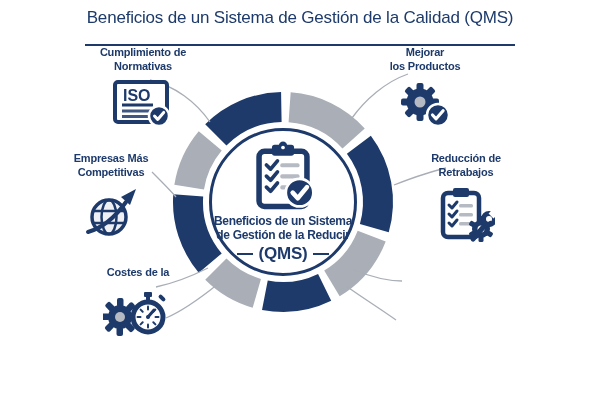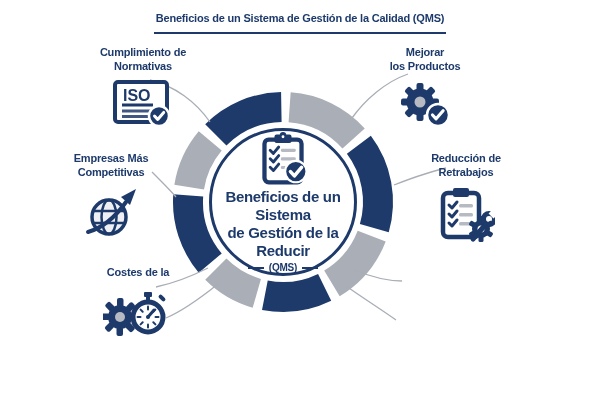--- a/index.html
+++ b/index.html
@@ -4,32 +4,32 @@
 <style>
   :root{
     --navy:#1d3a6b; --gray:#a9aeb7; --icon_gray:#b6bac2; --line:#a9aeb6; --white:#ffffff;
   }
   *{box-sizing:border-box;}
   html,body{margin:0;padding:0;background:#fff;}
   body{font-family:"Liberation Sans",sans-serif;}
   .canvas{position:relative;width:600px;height:400px;background:#fff;overflow:hidden;}
 
   .title-wrap{position:absolute;top:8px;left:0;width:600px;text-align:center;}
-  .title{display:inline-block;font-size:11px;font-weight:bold;color:var(--navy);
-         letter-spacing:-0.2px;padding:0 2px 8px 2px;border-bottom:2.5px solid var(--navy);}
+  .title{display:inline-block;font-size:17px;font-weight:normal;color:var(--navy);
+         letter-spacing:-0.2px;padding:0 2px 16px 2px;border-bottom:2.5px solid var(--navy);}
 
   .layer{position:absolute;left:0;top:0;width:600px;height:400px;}
 
   .center-circle{position:absolute;left:209px;top:128px;width:148px;height:148px;
     border:3px solid var(--navy);border-radius:50%;background:#fff;
     display:flex;flex-direction:column;align-items:center;justify-content:center;z-index:3;}
-  .center-text{font-size:15px;font-weight:bold;color:var(--navy);line-height:1.2;
+  .center-text{font-size:12px;font-weight:bold;color:var(--navy);line-height:1.2;
     letter-spacing:-0.3px;text-align:center;}
   .qms-row{display:flex;align-items:center;justify-content:center;margin-top:2px;}
-  .qms{font-size:10px;font-weight:bold;color:var(--navy);letter-spacing:-0.2px;}
+  .qms{font-size:17px;font-weight:bold;color:var(--navy);letter-spacing:-0.2px;}
   .dash{display:inline-block;width:16px;height:2px;background:var(--navy);margin:0 5px;}
 
   .benefit{position:absolute;text-align:center;z-index:2;}
   .benefit-label{font-size:11px;font-weight:bold;color:var(--navy);line-height:1.25;
     letter-spacing:-0.2px;white-space:nowrap;}
   .benefit-icon{display:block;margin:5px auto 0 auto;}
 
   .f-navy{fill:var(--navy);} .s-navy{stroke:var(--navy);}
   .f-gray{fill:var(--icon_gray);}
   .connector{stroke:var(--line);stroke-width:1.3;fill:none;}

